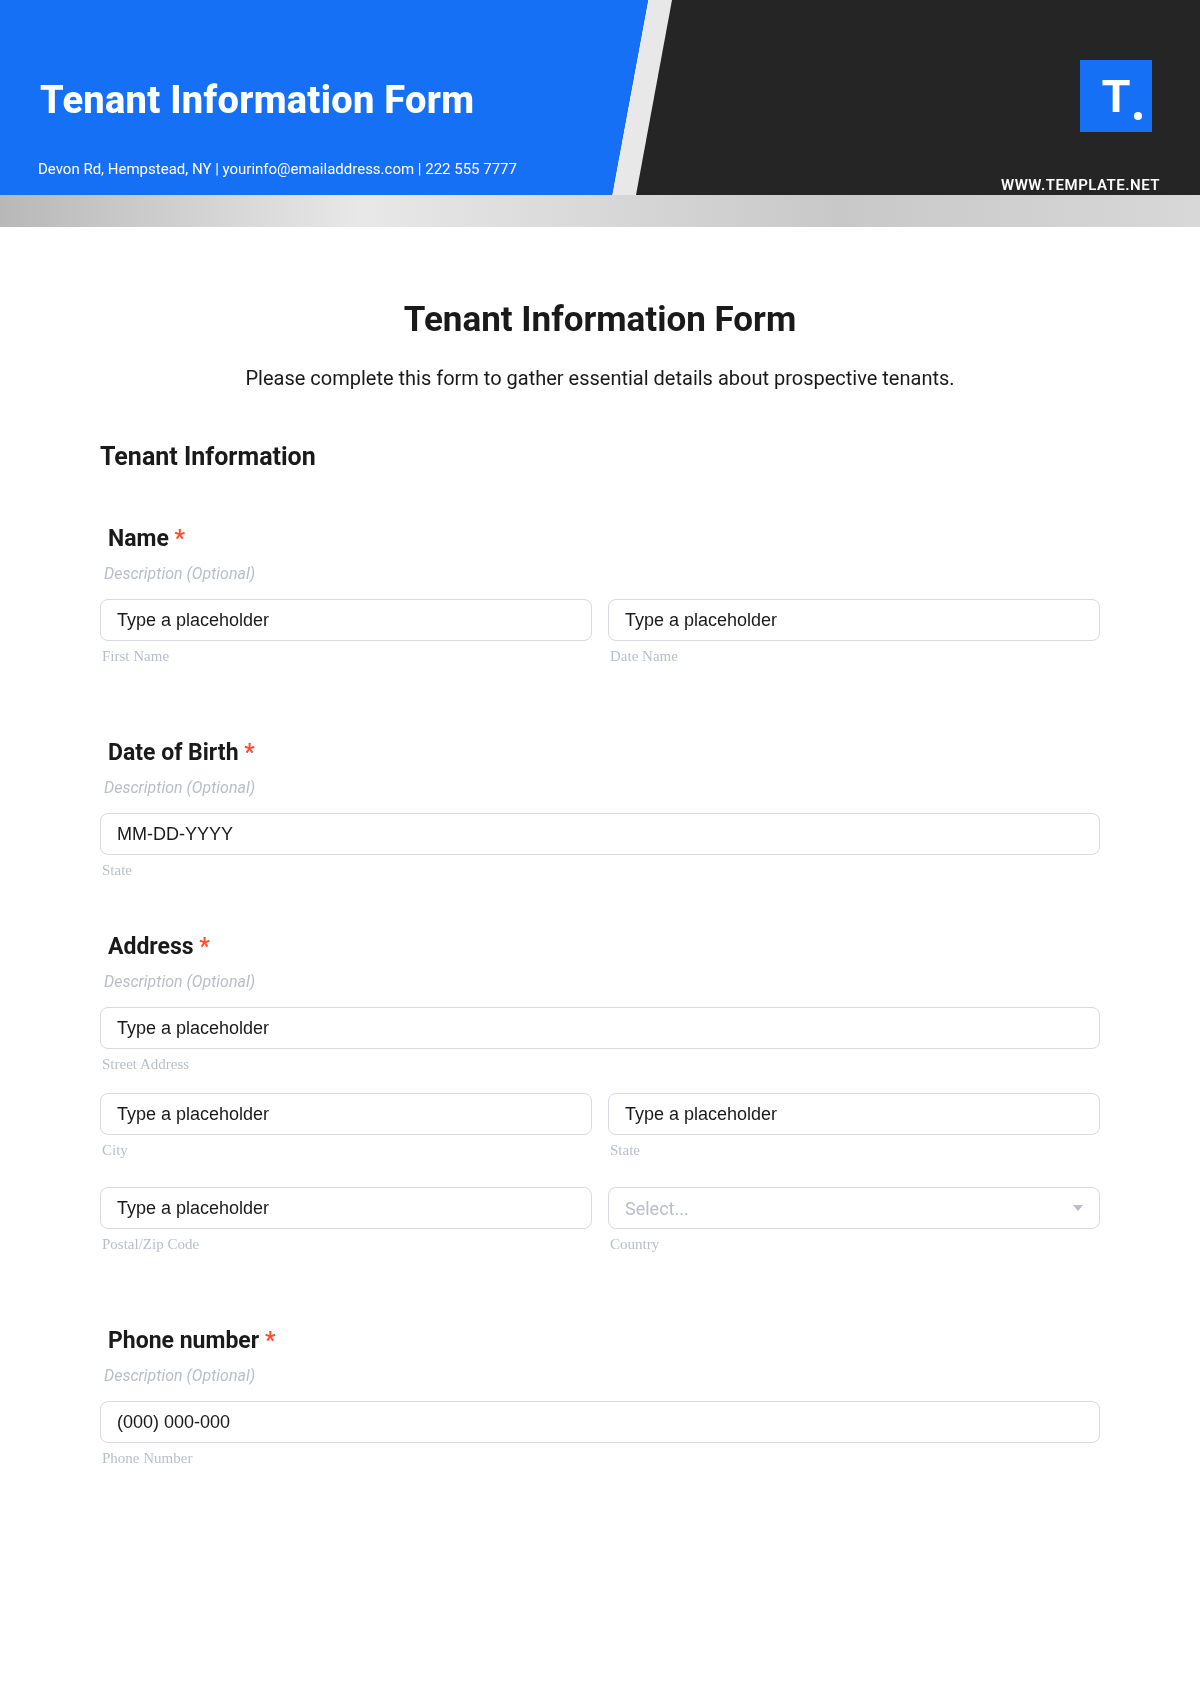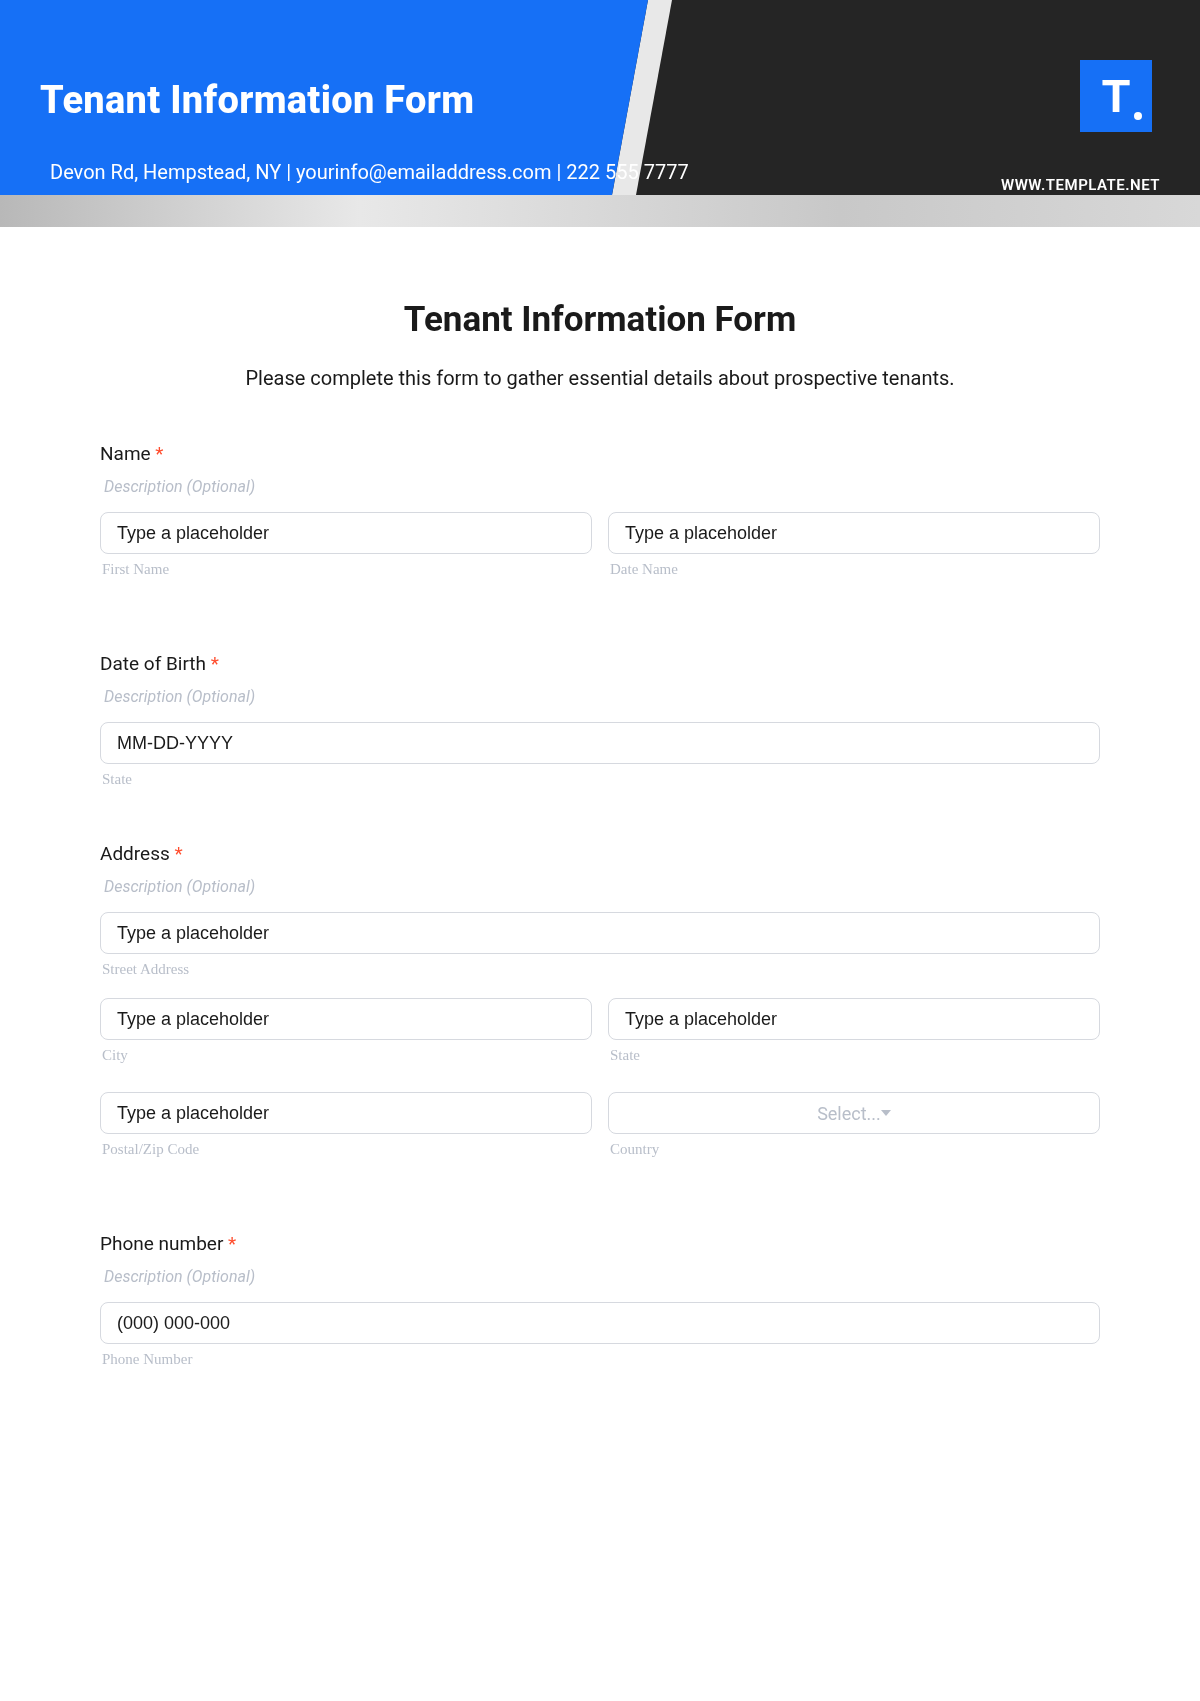--- a/index.html
+++ b/index.html
@@ -32,24 +32,24 @@
   position: absolute;
   left: 40px;
   top: 78px;
   color: #fff;
   font-size: 38px;
   font-weight: 800;
   letter-spacing: 0.3px;
 }
 .banner-sub {
   position: absolute;
-  left: 50px;
+  left: 38px;
   top: 160px;
   color: #fff;
-  font-size: 20px;
+  font-size: 15px;
   font-weight: 400;
 }
 .banner-logo-dot {
   position: absolute;
   bottom: 12px; right: 10px;
   width: 8px; height: 8px;
   background: #fff;
   border-radius: 50%;
 }
 .banner-right-logo {
@@ -97,24 +97,25 @@
   margin-bottom: 52px;
 }
 .section-title {
   font-size: 25px;
   font-weight: 700;
   color: #1a1a1a;
   margin-bottom: 54px;
 }
 .field-group { margin-bottom: 54px; }
 .field-label {
-  font-size: 19px;
-  font-weight: 400;
+  font-size: 23px;
+  font-weight: 700;
   color: #1a1a1a;
   margin-bottom: 12px;
+  margin-left: 8px;
 }
 .required { color: #ff4d2e; }
 .field-desc {
   font-size: 16px;
   font-style: italic;
   color: #b8bec9;
   margin-bottom: 16px;
   padding-left: 4px;
 }
 .row { display: flex; gap: 16px; margin-bottom: 8px; }
@@ -135,21 +136,21 @@
   width: 100%;
   height: 42px;
   border: 1px solid #d6d9df;
   border-radius: 8px;
   padding: 0 16px;
   font-size: 18px;
   color: #b8bec9;
   background: #fff;
   display: flex;
   align-items: center;
-  justify-content: center;
+  justify-content: space-between;
   cursor: pointer;
 }
 .sub-label {
   font-size: 15px;
   color: #b8bec9;
   margin-top: 7px;
   padding-left: 2px;
   margin-bottom: 20px;
   font-family: Liberation Serif, serif;
 }
@@ -173,20 +174,21 @@
     <span class="banner-logo-dot"></span>
   </div>
   <div class="banner-url">WWW.TEMPLATE.NET</div>
 </div>
 <div class="gray-bar"></div>
 
 <div class="content">
   <h1 class="page-title">Tenant Information Form</h1>
   <p class="page-desc">Please complete this form to gather essential details about prospective tenants.</p>
 
+  <h2 class="section-title">Tenant Information</h2>
 
   <div class="field-group">
     <div class="field-label">
       <span>Name</span>
       <span class="required">*</span>
     </div>
     <div class="field-desc">Description (Optional)</div>
     <div class="row">
       <div class="col">
         <input class="input" placeholder="Type a placeholder" style="">

